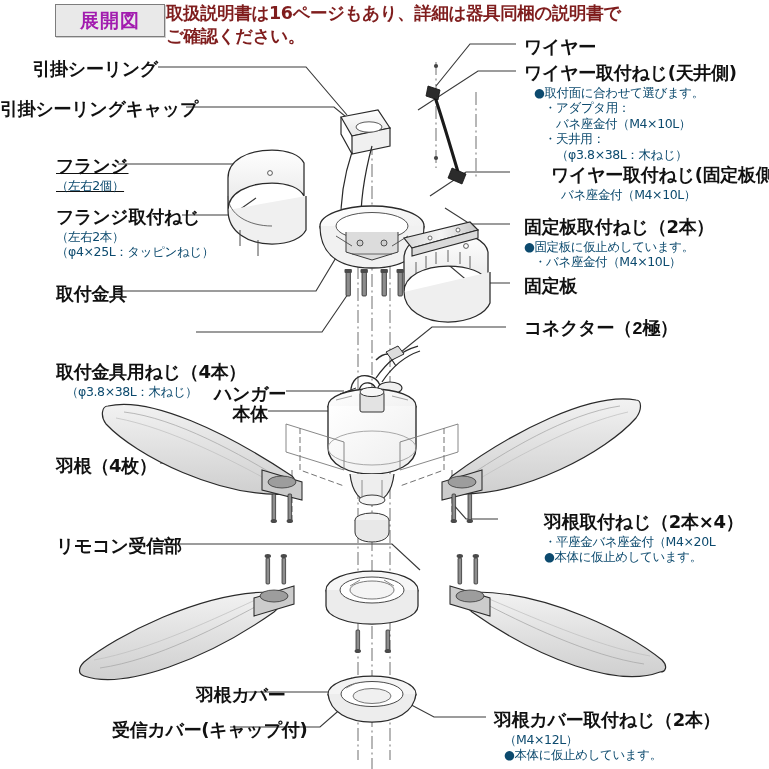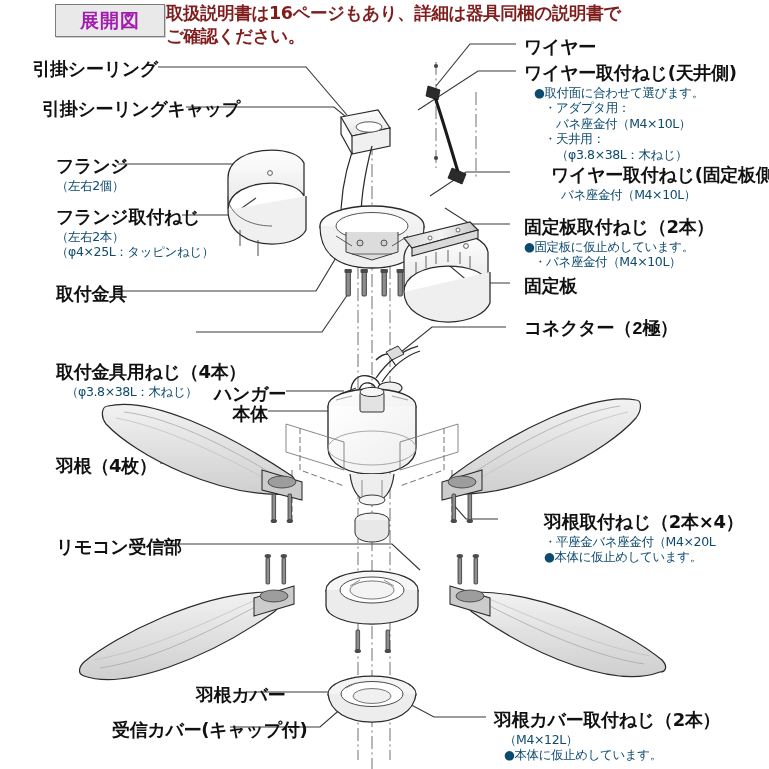--- a/index.html
+++ b/index.html
@@ -348,25 +348,25 @@
 
   <div id="notice">
     <span class="n1">取扱説明書は16ページもあり、詳細は器具同梱の説明書で</span>
     <span class="n2">ご確認ください。</span>
   </div>
 
   <div class="lbl ralign" style="left:0px; top:58px; width:158px;">
     <span class="t">引掛シーリング</span>
   </div>
 
-  <div class="lbl ralign" style="left:0px; top:98px; width:186px;margin-left:42px;">
+  <div class="lbl ralign" style="left:0px; top:98px; width:186px;">
     <span class="t">引掛シーリングキャップ</span>
   </div>
 
-  <div class="lbl" style="left:56px; top:155px;">
+  <div class="lbl" style="left:56px; top:155px;text-decoration:underline;">
     <span class="t">フランジ</span>
     <span class="s">（左右2個）</span>
   </div>
 
   <div class="lbl" style="left:56px; top:206px;">
     <span class="t">フランジ取付ねじ</span>
     <span class="s">（左右2本）</span>
     <span class="s">（φ4×25L：タッピンねじ）</span>
   </div>
 
@@ -376,21 +376,21 @@
 
   <div class="lbl" style="left:56px; top:324px;margin-top:37px;">
     <span class="t">取付金具用ねじ（4本）</span>
     <span class="s indent1">（φ3.8×38L：木ねじ）</span>
   </div>
 
   <div class="lbl" style="left:56px; top:455px;">
     <span class="t">羽根（4枚）</span>
   </div>
 
-  <div class="lbl" style="left:56px; top:536px;">
+  <div class="lbl" style="left:56px; top:536px;font-family:Liberation Mono, monospace;">
     <span class="t">リモコン受信部</span>
   </div>
 
   <div class="lbl" style="left:196px; top:684px;">
     <span class="t">羽根カバー</span>
   </div>
 
   <div class="lbl" style="left:112px; top:719px;">
     <span class="t">受信カバー(キャップ付)</span>
   </div>

